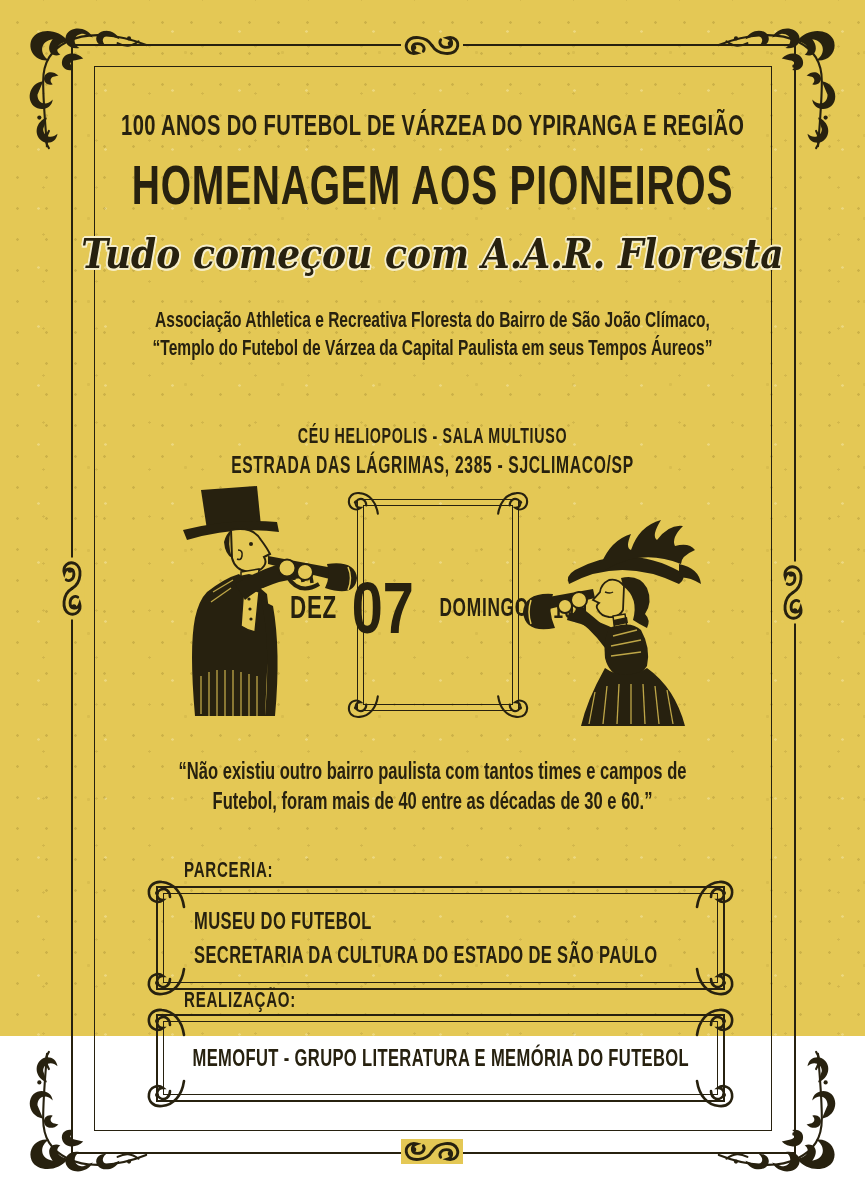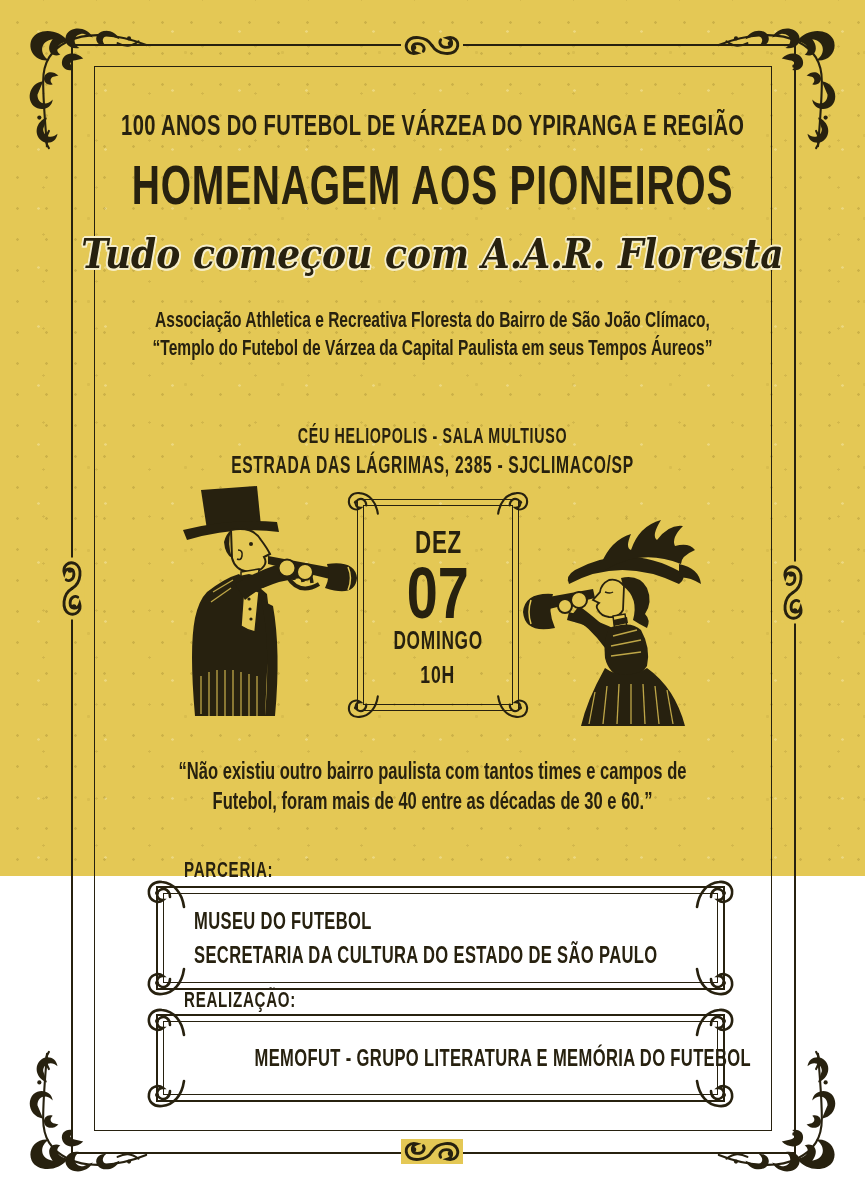--- a/index.html
+++ b/index.html
@@ -2,21 +2,21 @@
 <html><head>
 <meta charset="utf-8">
 <style>
   html,body{margin:0;padding:0;}
   body{
     width:865px;height:1200px;overflow:hidden;
     font-family:"Liberation Sans", sans-serif;
     color:#27210f;
   }
   .poster{
-    position:relative;width:865px;height:876px;
+    position:relative;width:865px;height:1036px;
     background-color:#e4c855;
     background-image:
       radial-gradient(rgba(110,85,20,.20) 1px, transparent 1.5px),
       radial-gradient(rgba(90,65,12,.13) 1px, transparent 1.5px),
       radial-gradient(rgba(255,250,225,.30) 1px, transparent 1.7px),
       radial-gradient(rgba(120,95,25,.10) 1.4px, transparent 2px);
     background-size:29px 31px,53px 47px,67px 59px,97px 83px;
     background-position:3px 7px,17px 23px,5px 2px,40px 11px;
   }
   .abs{position:absolute;}
@@ -47,21 +47,21 @@
   }
   .assoc1{top:308px;font-size:21px;transform:scale(.74,1.05);}
   .assoc2{top:336px;font-size:21px;transform:scale(.74,1.05);}
   .venue1{top:424px;font-size:21px;letter-spacing:1px;transform:scale(.68,1.05);}
   .venue2{top:452px;font-size:23px;letter-spacing:1px;transform:scale(.68,1.05);}
   .quote1{top:758px;font-size:23px;transform:scale(.72,1.05);}
   .quote2{top:788px;font-size:23px;transform:scale(.72,1.05);}
   
   .datebox{left:357px;top:499px;width:160px;height:210px;border:1.8px solid #27210f;}
   .datebox::after{content:"";position:absolute;inset:5px;border:1.5px solid #27210f;}
-  .datebox .inner{position:absolute;inset:0;display:flex;flex-direction:column;align-items:center;justify-content:center;gap:2px;padding-top:6px;}
+  .datebox .inner{position:absolute;inset:0;display:flex;flex-direction:row;align-items:center;justify-content:center;gap:2px;padding-top:6px;}
   .d-month{font-size:28px;font-weight:bold;transform:scale(.8,1.1);letter-spacing:1px;}
   .d-day{font-size:68px;font-weight:bold;line-height:.95;transform:scale(.82,1.05);}
   .d-week{font-size:24px;font-weight:bold;transform:scale(.72,1.05);letter-spacing:1px;}
   .d-time{font-size:22px;font-weight:bold;margin-top:6px;transform:scale(.8,1.05);letter-spacing:1px;}
   .curl{width:40px;height:34px;position:absolute;z-index:2;}
   .curl svg{width:100%;height:100%;display:block;}
   .curl.tl{left:-12px;top:-11px;}
   .curl.tr{right:-12px;top:-11px;transform:scaleX(-1);}
   .curl.bl{left:-12px;bottom:-11px;transform:scaleY(-1);}
   .curl.br{right:-12px;bottom:-11px;transform:scale(-1,-1);}
@@ -69,21 +69,21 @@
   
   .label{font-size:21px;font-weight:bold;letter-spacing:1px;white-space:nowrap;transform:scale(.72,1.05);transform-origin:left center;}
   .parceria-label{left:184px;top:858px;}
   .realiza-label{left:184px;top:988px;}
   .credit-box{left:156px;width:565px;border:2px solid #27210f;}
   .credit-box::after{content:"";position:absolute;inset:5px;border:1.5px solid #27210f;}
   .parceria-box{top:886px;height:100px;}
   .realiza-box{top:1014px;height:84px;}
   .credit-lines{position:absolute;inset:0;display:flex;flex-direction:column;justify-content:center;gap:7px;padding-left:36px;}
   .credit-line{font-size:23px;font-weight:bold;white-space:nowrap;transform:scale(.72,1.05);transform-origin:left center;letter-spacing:.5px;}
-  .credit-center{position:absolute;inset:0;display:flex;align-items:center;justify-content:flex-start;}
+  .credit-center{position:absolute;inset:0;display:flex;align-items:center;justify-content:center;}
   .credit-line-c{font-size:23px;font-weight:bold;white-space:nowrap;transform:scale(.72,1.05);letter-spacing:.5px;}
   
   .figure{width:222px;height:240px;}
   .figure svg{width:100%;height:100%;display:block;}
   .man{left:140px;top:480px;}
   .woman{left:520px;top:486px;}
 </style>
 </head>
 <body>
 

